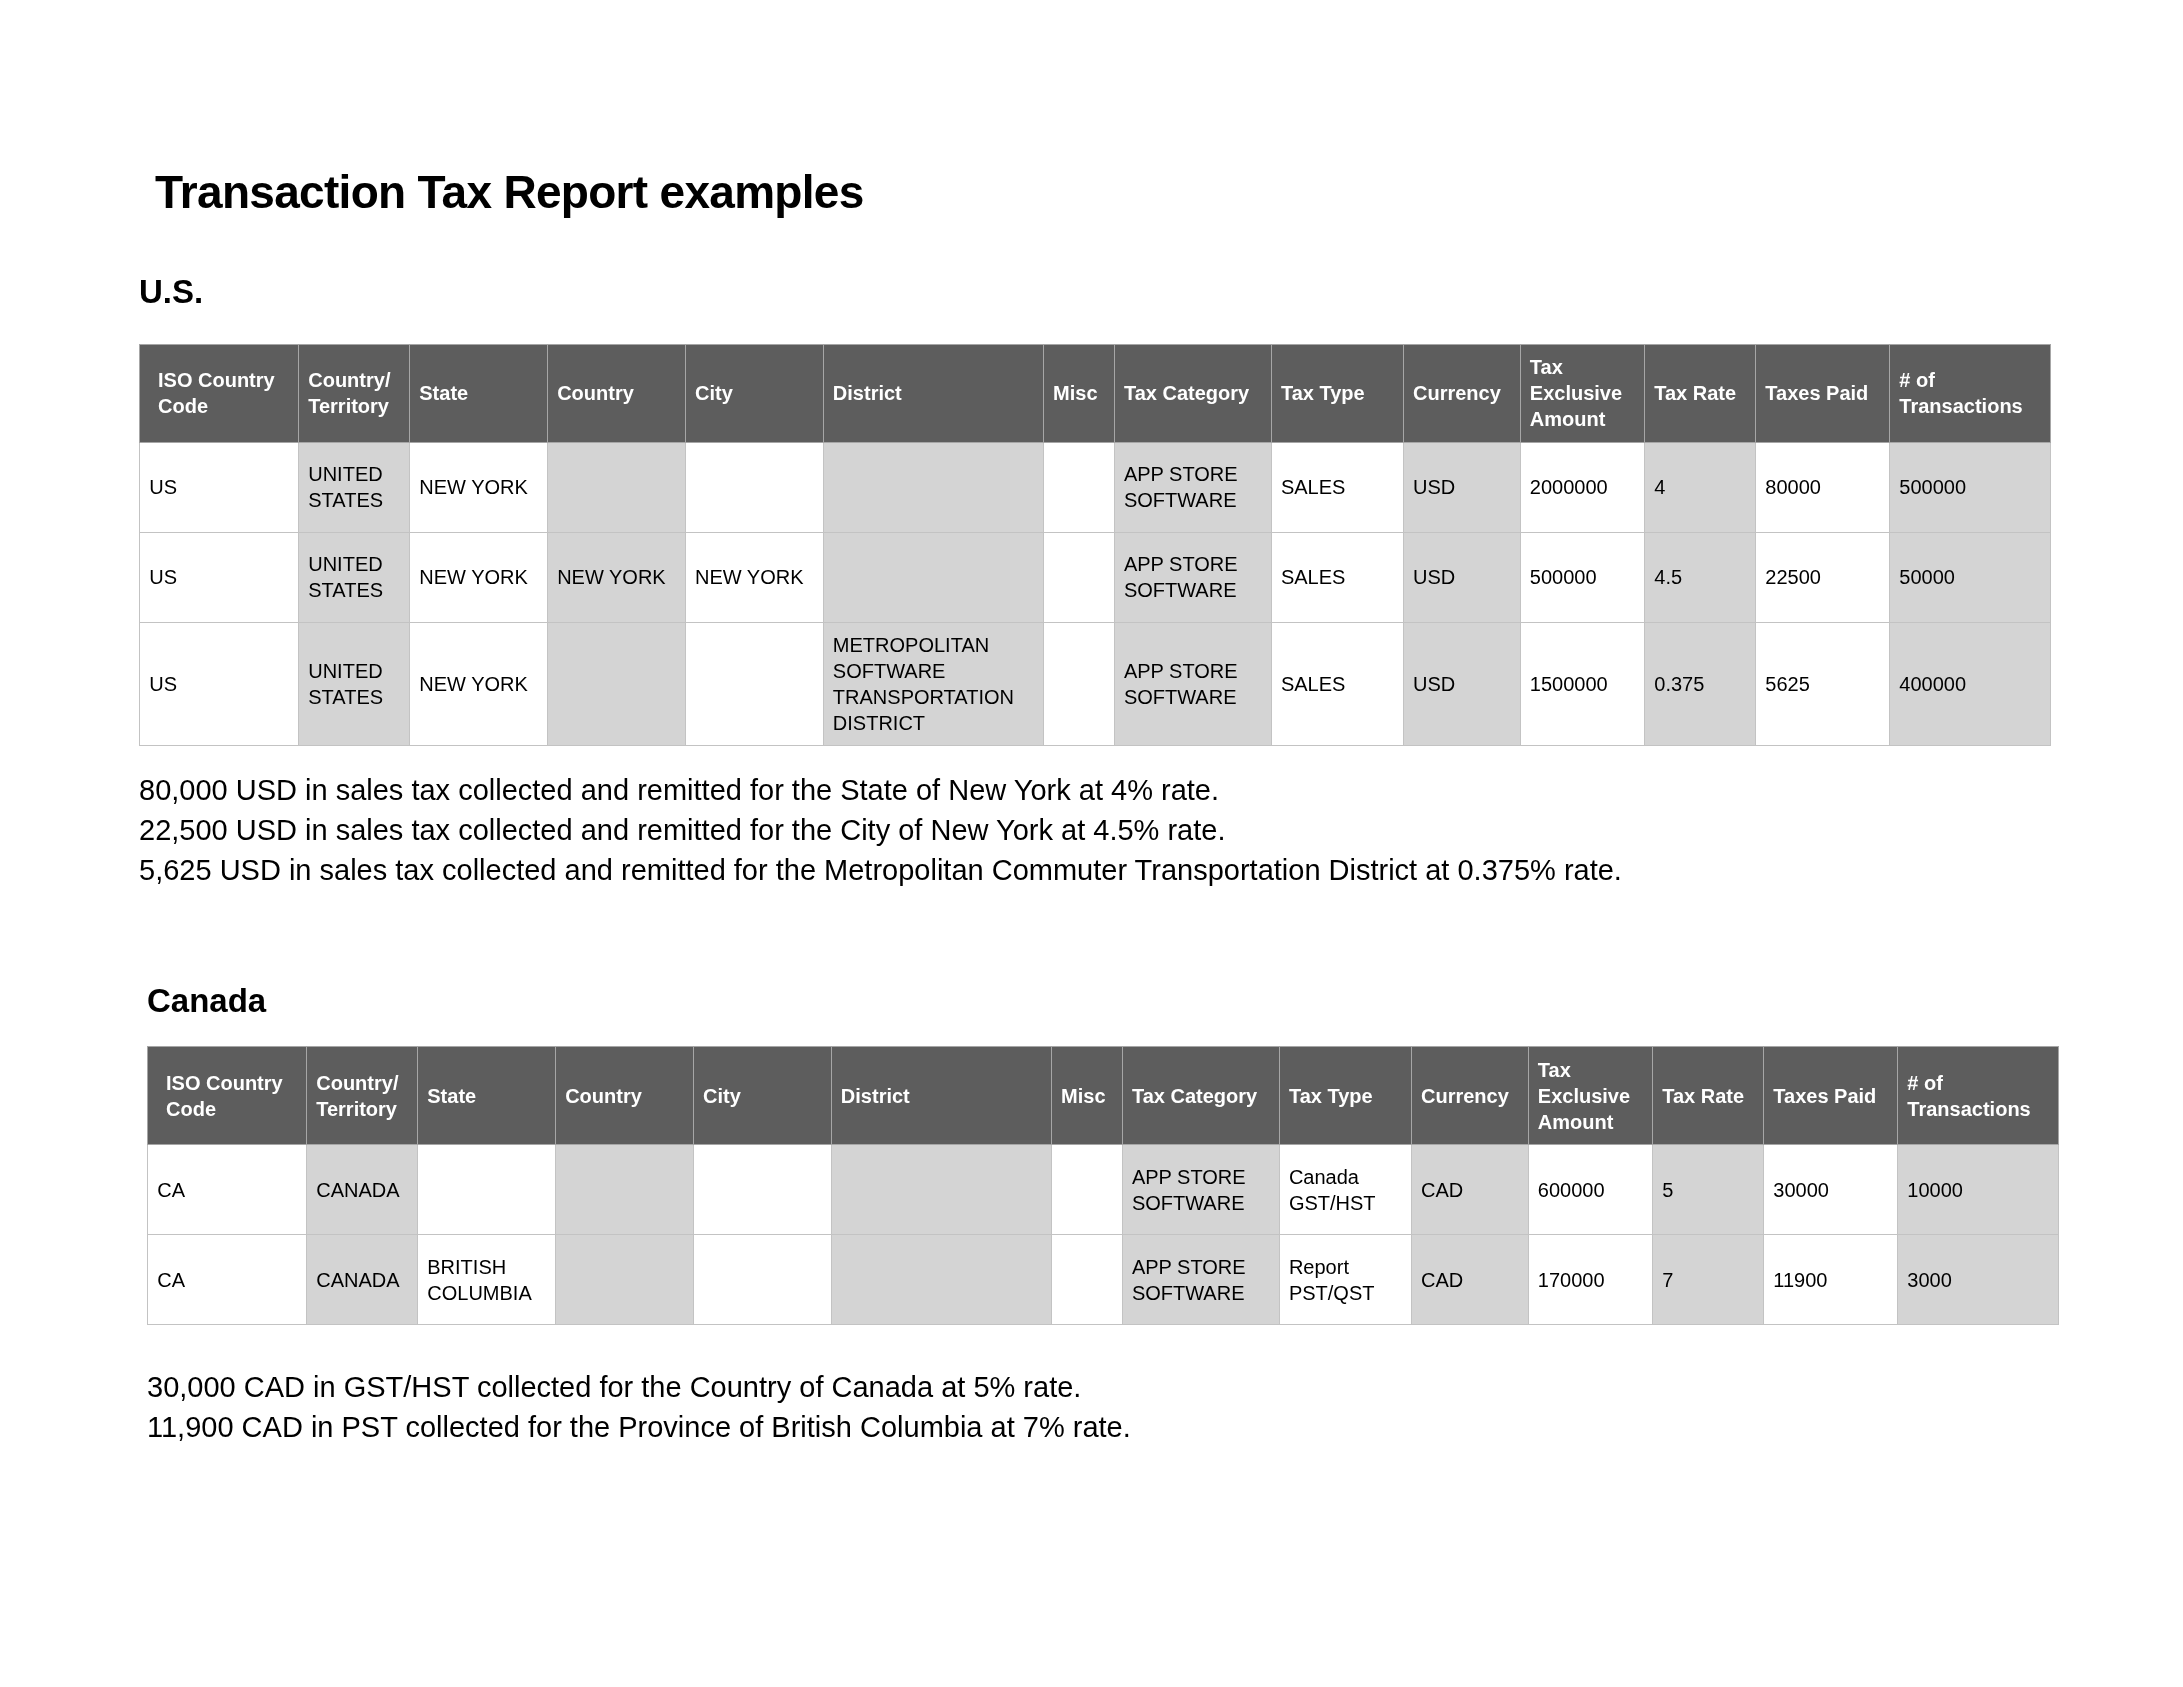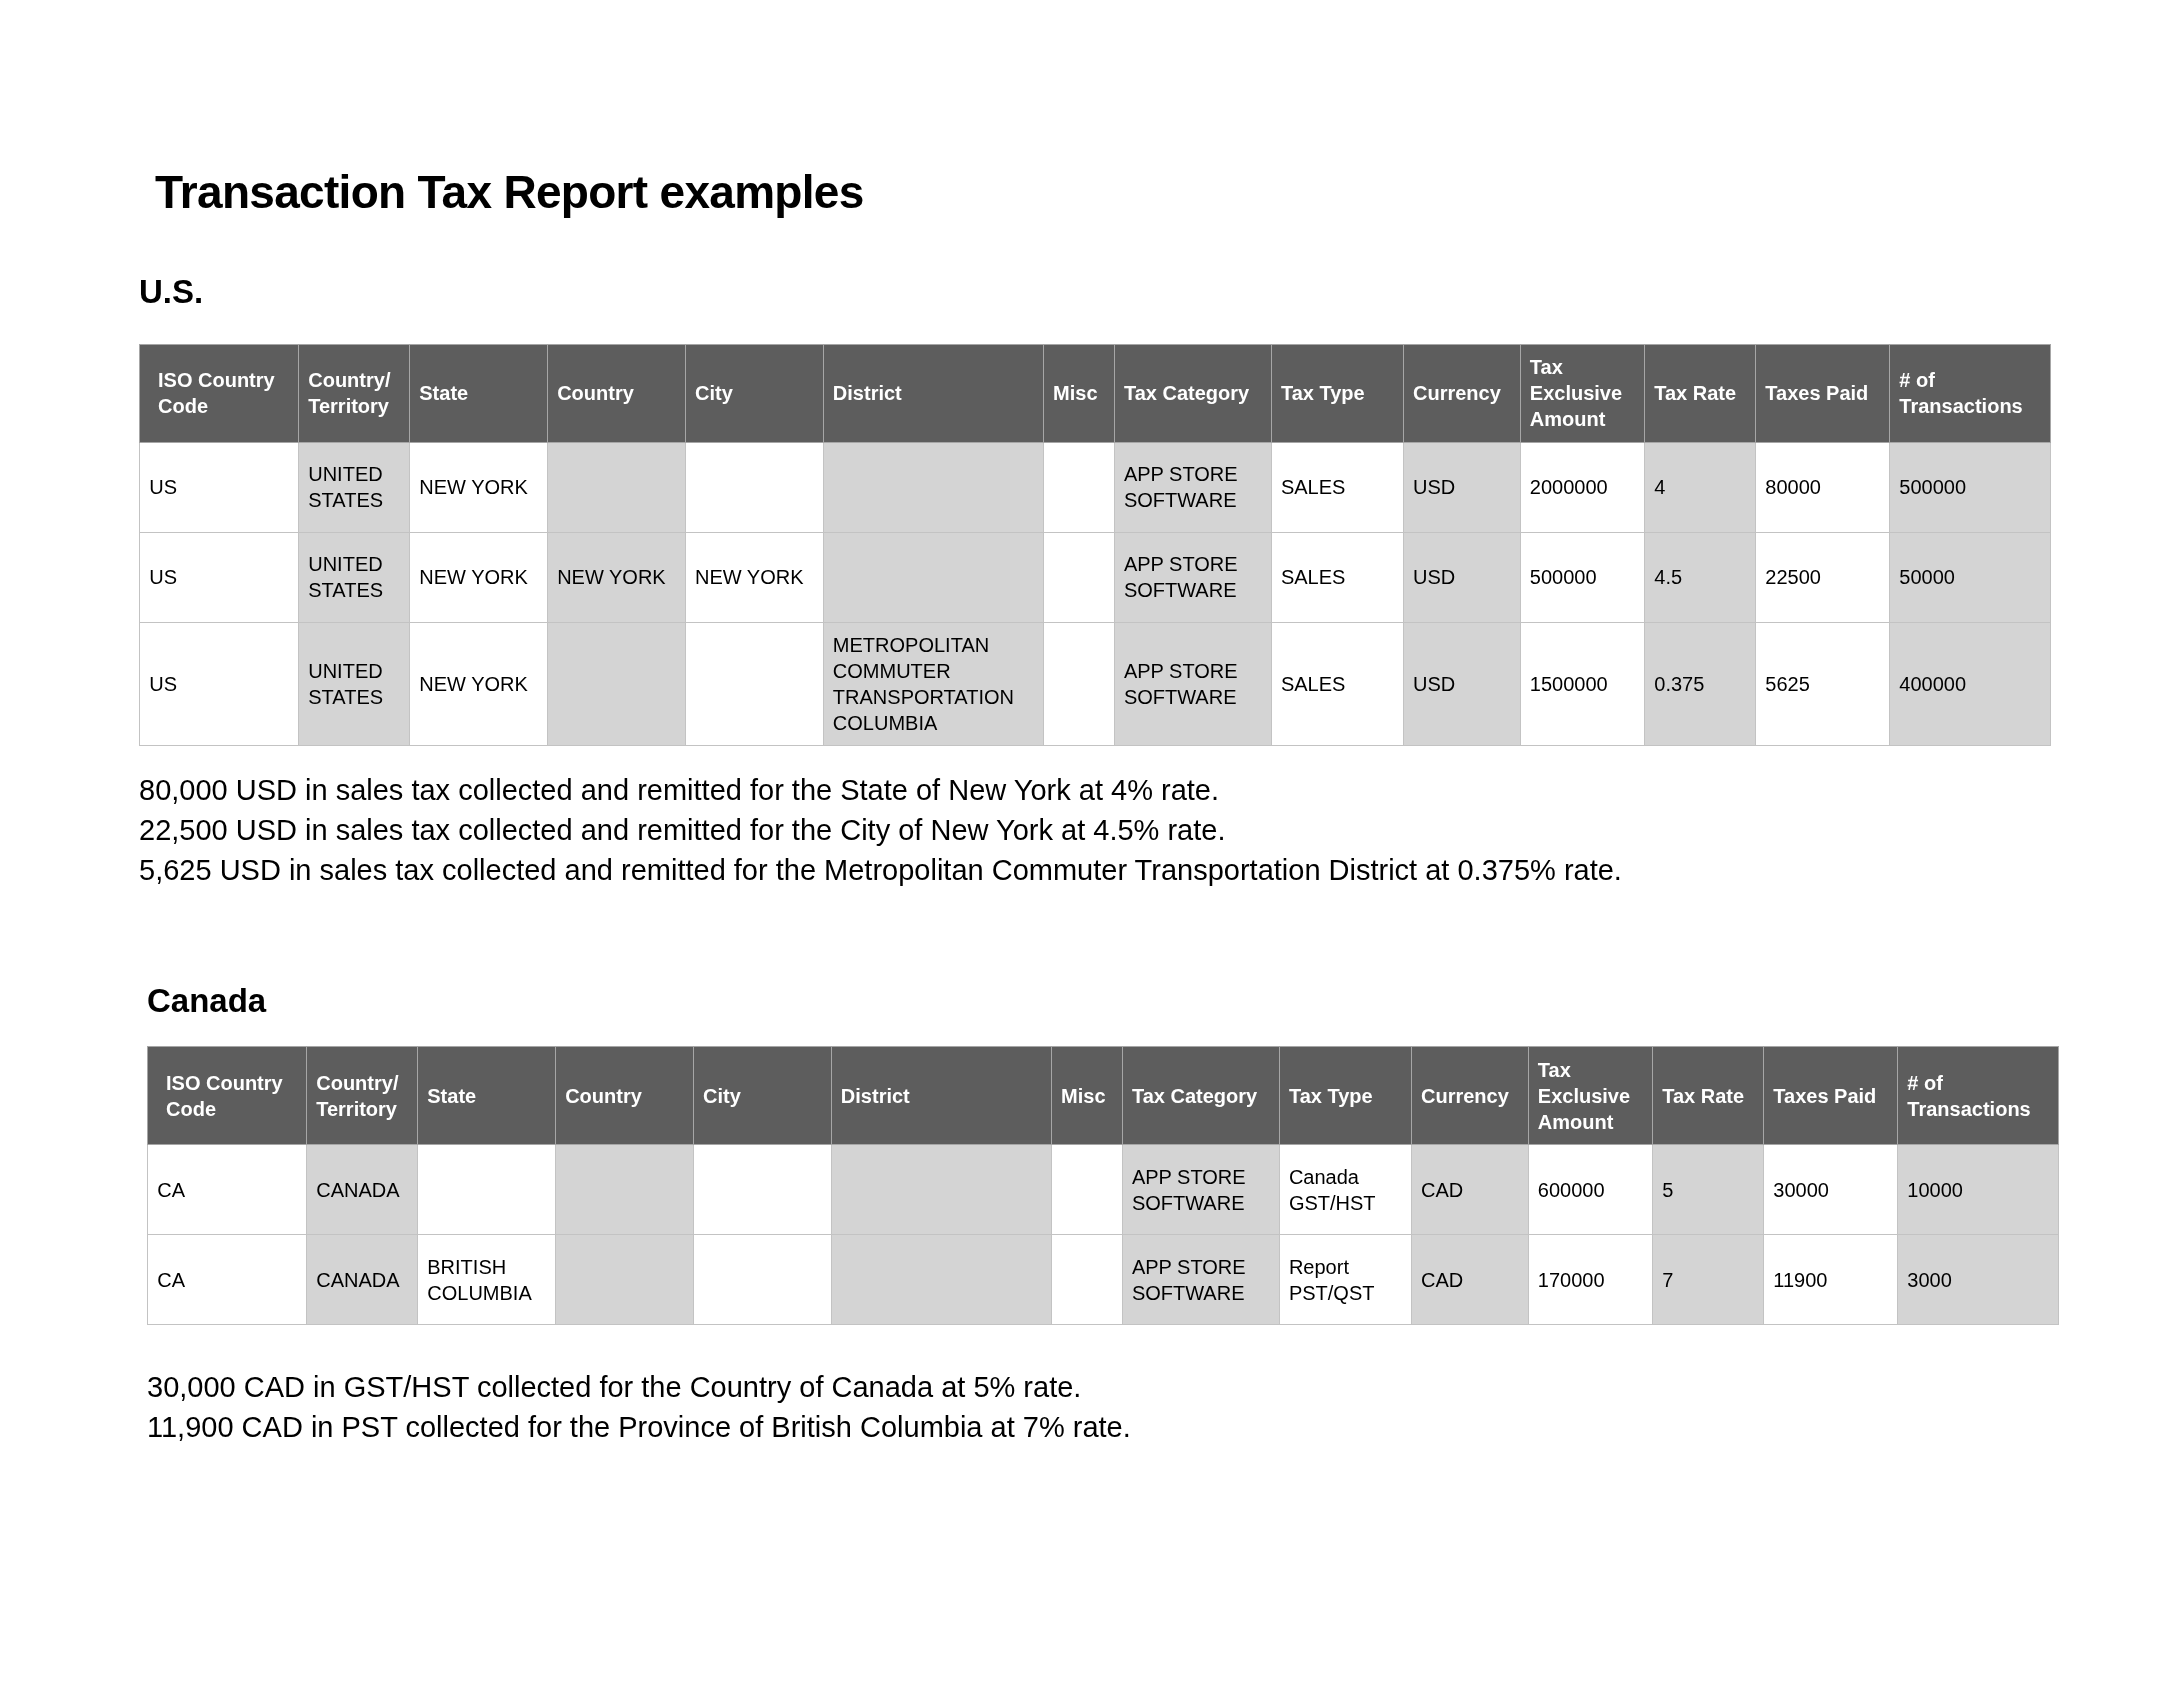--- a/index.html
+++ b/index.html
@@ -154,21 +154,21 @@
             <td class="shaded">4.5</td>
             <td>22500</td>
             <td class="shaded">50000</td>
           </tr>
           <tr>
             <td>US</td>
             <td class="shaded">UNITED STATES</td>
             <td>NEW YORK</td>
             <td class="shaded"></td>
             <td></td>
-            <td class="shaded">METROPOLITAN COMMUTER TRANSPORTATION COLUMBIA</td>
+            <td class="shaded">METROPOLITAN SOFTWARE TRANSPORTATION DISTRICT</td>
             <td></td>
             <td class="shaded">APP STORE SOFTWARE</td>
             <td>SALES</td>
             <td class="shaded">USD</td>
             <td>1500000</td>
             <td class="shaded">0.375</td>
             <td>5625</td>
             <td class="shaded">400000</td>
           </tr>
         </tbody>

